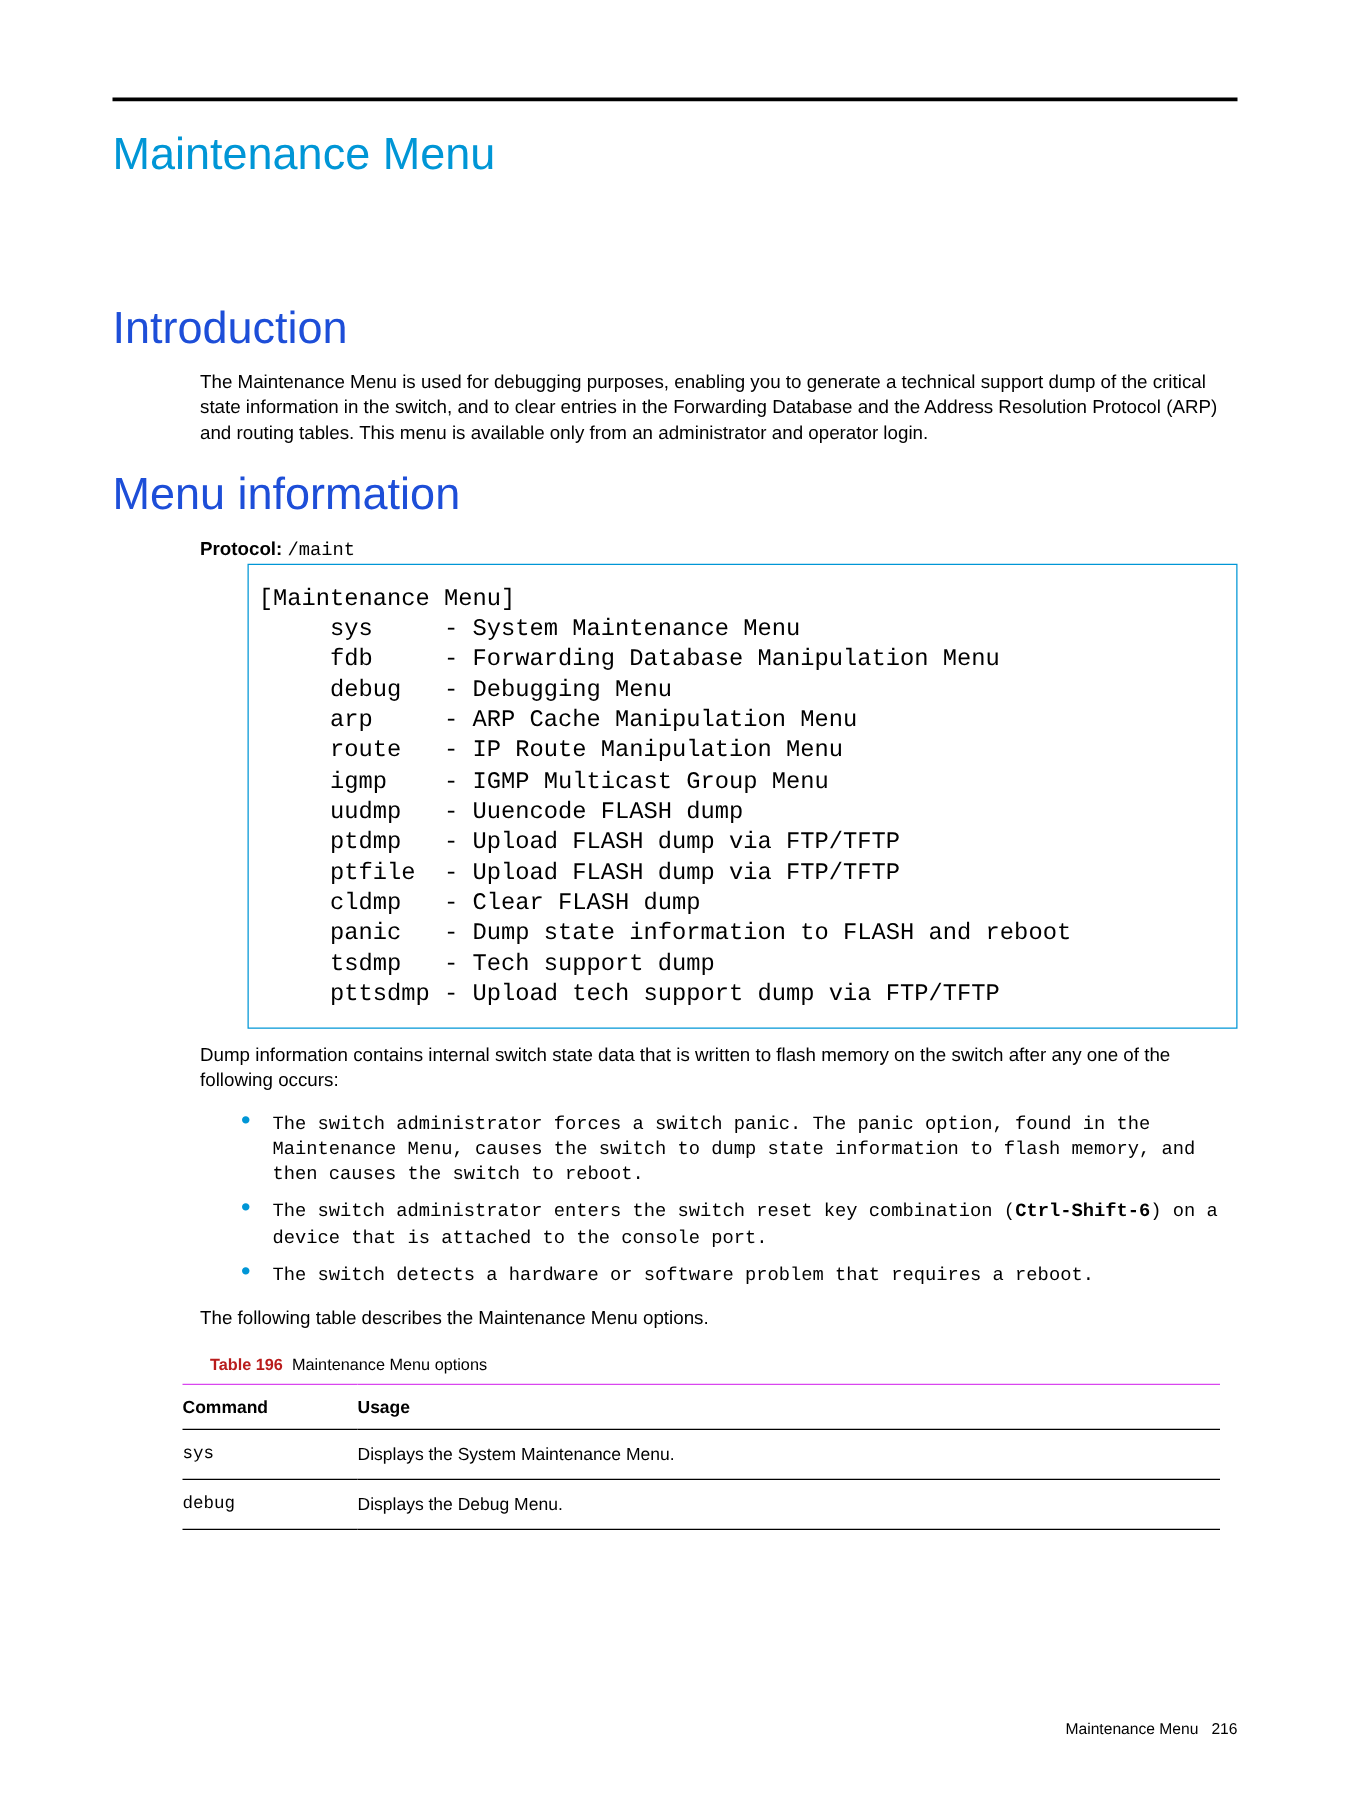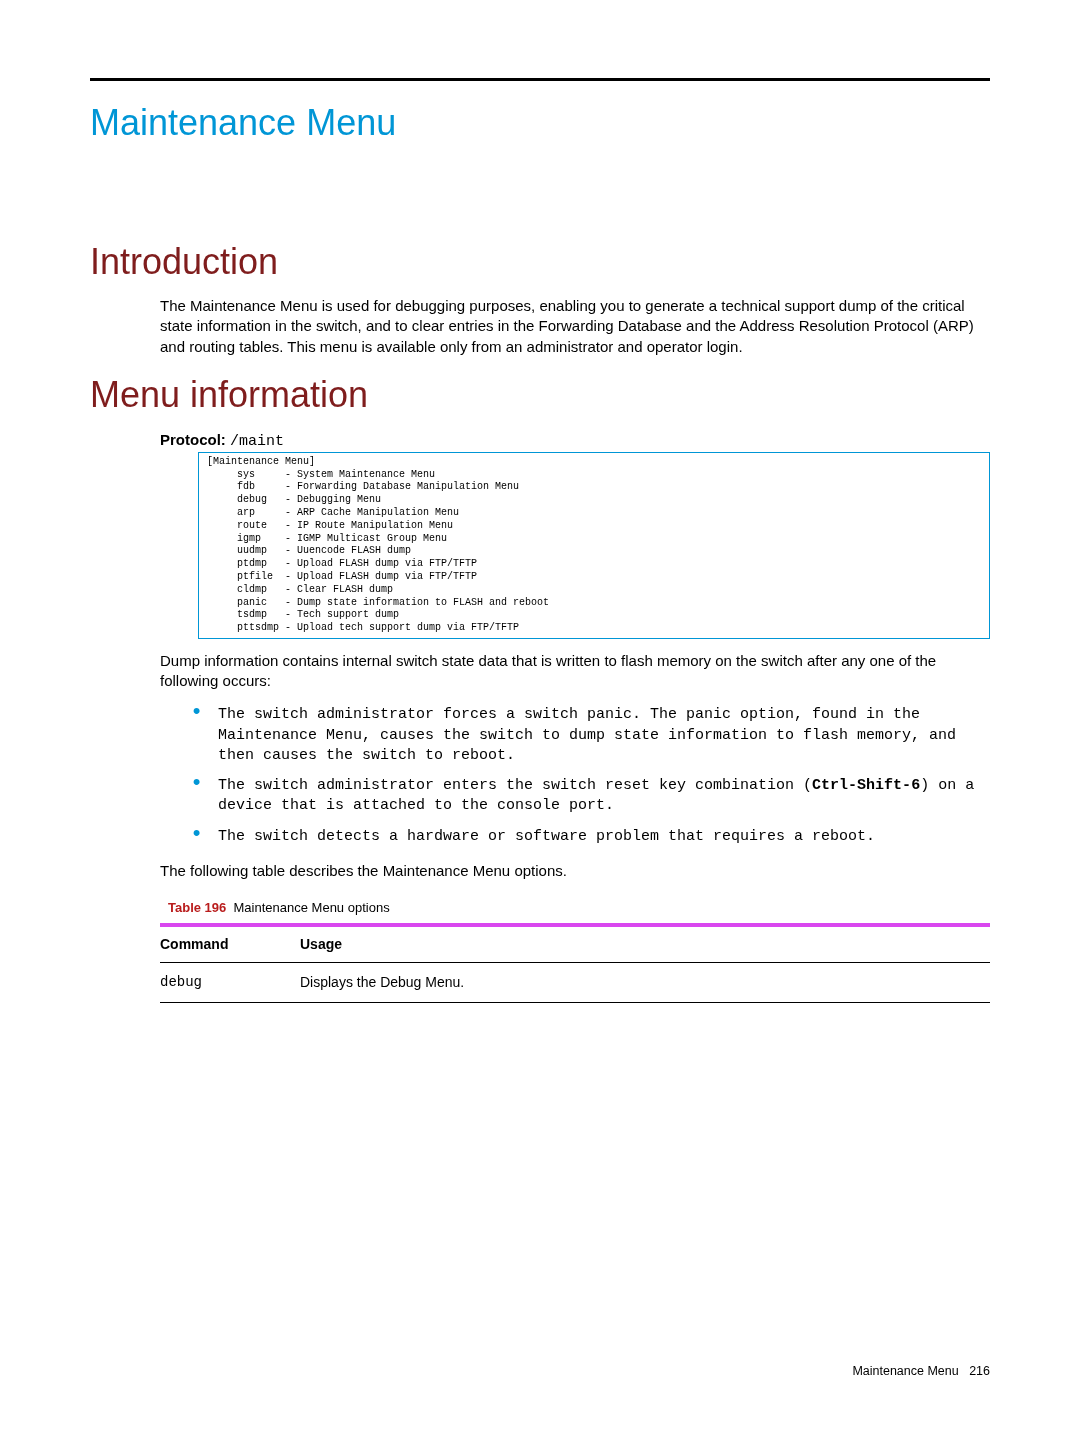--- a/index.html
+++ b/index.html
@@ -17,45 +17,45 @@
     border-top: 3px solid #000;
     margin-bottom: 18px;
   }
   h1.page-title {
     color: #0096d6;
     font-size: 36px;
     font-weight: normal;
     margin-bottom: 90px;
   }
   h1.section-title {
-    color: #7f1d1d;
+    color: #1d4ed8;
     font-size: 36px;
     font-weight: normal;
     margin-bottom: 10px;
     margin-top: 10px;
   }
   .body-text {
     margin-left: 70px;
     margin-bottom: 14px;
   }
   .cmd-label {
     margin-left: 70px;
     font-weight: bold;
   }
   .cmd-value {
     font-family: "Courier New", monospace;
     font-weight: normal;
     text-align: right;
   }
   pre.terminal {
     font-family: "Courier New", monospace;
-    font-size: 10px;
+    font-size: 19px;
     line-height: 1.28;
     border: 1px solid #0096d6;
-    padding: 3px 8px;
+    padding: 15px 8px;
     margin-left: 108px;
     margin-right: 0;
     margin-top: 0px;
     margin-bottom: 12px;
     white-space: pre;
     overflow: hidden;
   }
   ul.bullets {
     margin-left: 100px;
     margin-bottom: 14px;
@@ -80,42 +80,42 @@
     margin-left: 78px;
     margin-top: 18px;
     margin-bottom: 6px;
     font-size: 13px;
   }
   .table-caption .tnum {
     color: #b91c1c;
     font-weight: bold;
   }
   table.opts {
-    margin-left: 70px;
+    margin-left: 56px;
     width: calc(100% - 70px);
     border-collapse: collapse;
-    border-top: 4px solid #d946ef;
+    border-top: 1px solid #d946ef;
     font-size: 14px;
   }
   table.opts th {
     text-align: left;
     font-weight: bold;
     padding: 8px 0 8px 0;
     border-bottom: 1.5px solid #000;
   }
   table.opts th:first-child { width: 140px; }
   table.opts td {
     padding: 10px 0 10px 0;
     border-bottom: 1px solid #000;
     vertical-align: top;
   }
   table.opts td.cmd { font-family: "Courier New", monospace; }
   .footer {
     position: absolute;
-    bottom: 60px;
+    bottom: 48px;
     right: 90px;
     font-size: 12.5px;
   }
   b { font-weight: bold; }
 </style>
 </head>
 <body>
 
 <div class="top-rule"></div>
 
@@ -165,20 +165,24 @@
 
 <table class="opts">
   <thead>
     <tr>
       <th>Command</th>
       <th>Usage</th>
     </tr>
   </thead>
   <tbody>
     <tr>
+      <td class="cmd">sys</td>
+      <td>Displays the System Maintenance Menu.</td>
+    </tr>
+    <tr>
       <td class="cmd">debug</td>
       <td>Displays the Debug Menu.</td>
     </tr>
   </tbody>
 </table>
 
 <div class="footer">
   <span>Maintenance Menu</span>&nbsp;&nbsp;&nbsp;<span>216</span>
 </div>
 

